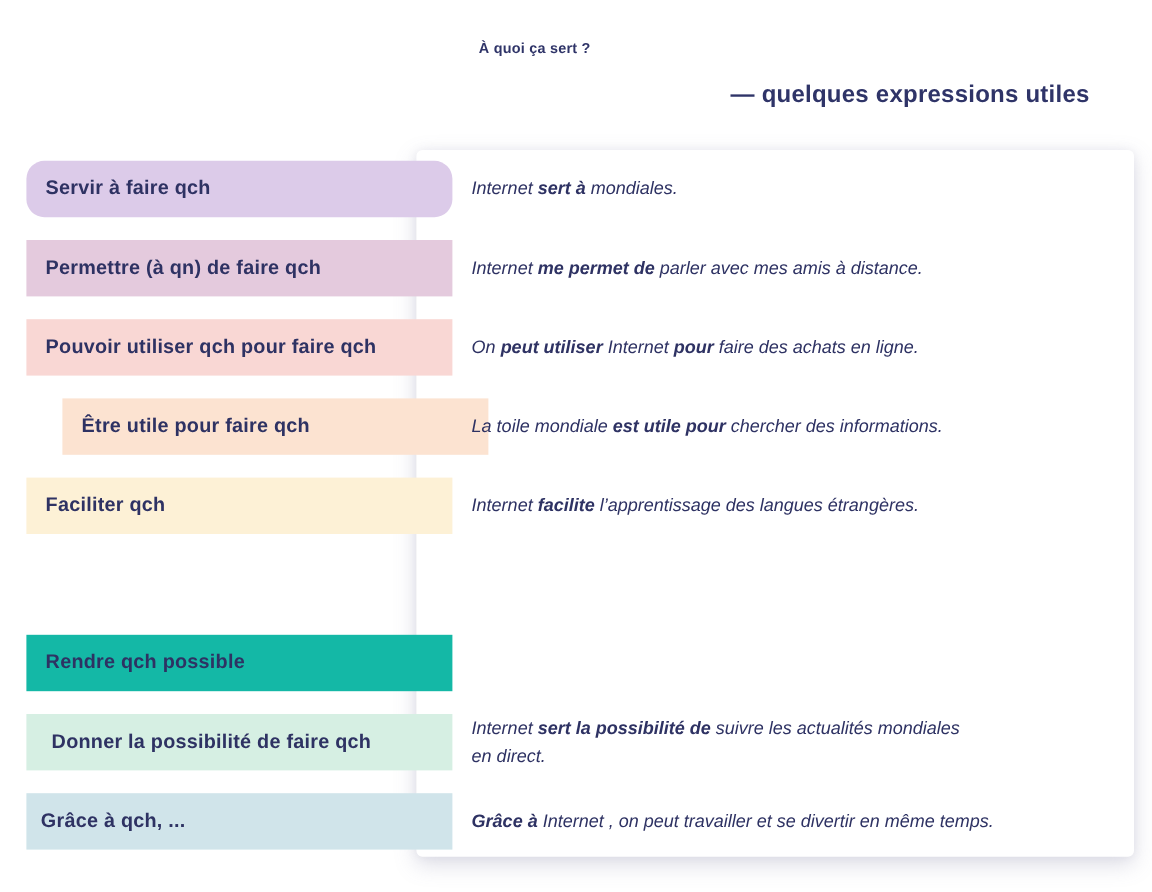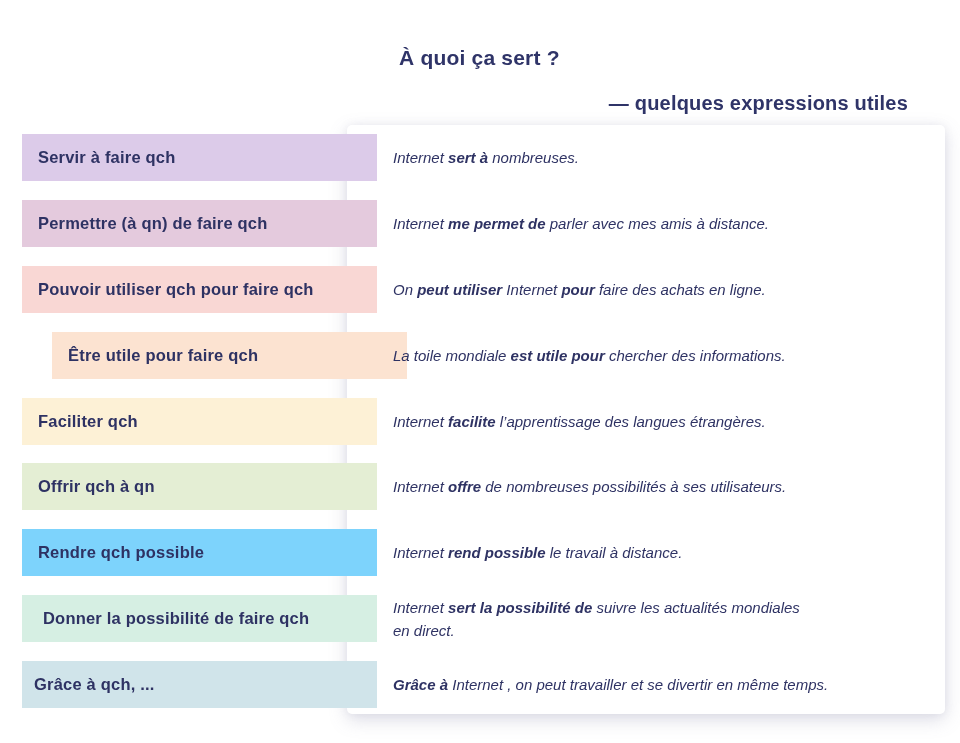--- a/index.html
+++ b/index.html
@@ -12,32 +12,31 @@
   html,body{width:960px;height:743px;}
   body{
     position:relative;
     background:var(--page-bg);
     font-family:"Liberation Sans","DejaVu Sans",sans-serif;
     color:var(--text-color);
     overflow:hidden;
   }
   .page-title{
     position:absolute;
-    left:399px;top:46px;
-    font-size:21px;font-weight:700;
+    left:399px;top:33px;
+    font-size:12px;font-weight:700;
     color:var(--title-color);
     letter-spacing:.2px;
   }
   .page-subtitle{
     position:absolute;
     right:52px;top:68px;
     font-size:20px;font-weight:700;
     color:var(--title-color);
     letter-spacing:.2px;
-    margin-top:24px;
   }
   .content-card{
     position:absolute;
     left:347px;top:125px;
     width:598px;height:589px;
     background:var(--card-bg);
     border-radius:5px;
     box-shadow:0 6px 18px rgba(125,125,160,.25),0 0 8px rgba(125,125,160,.10);
   }
   .rows{position:absolute;left:0;top:0;width:960px;height:743px;}
@@ -74,25 +73,25 @@
 </head>
 <body>
 
 <div class="page-title">À quoi ça sert ?</div>
 <div class="page-subtitle">— quelques expressions utiles</div>
 
 <div class="content-card"></div>
 
 <div class="rows" id="rows">
   <div class="row" style="top: 134px;">
-    <div class="label-box" style="background: rgb(220, 203, 233);">
+    <div class="label-box" style="background: rgb(220, 203, 233); border-radius: 15px;">
       <span class="label-text">Servir à faire qch</span>
     </div>
     <div class="example">
-      <span class="example-text"><span class="seg">Internet </span><span class="seg bold">sert à</span><span class="seg"> nombreuses.</span></span>
+      <span class="example-text"><span class="seg">Internet </span><span class="seg bold">sert à</span><span class="seg"> mondiales.</span></span>
     </div>
   </div>
 
   <div class="row" style="top: 199.875px;">
     <div class="label-box" style="background: rgb(228, 202, 221);">
       <span class="label-text">Permettre (à qn) de faire qch</span>
     </div>
     <div class="example">
       <span class="example-text"><span class="seg">Internet </span><span class="seg bold">me permet de</span><span class="seg"> parler avec mes amis à distance.</span></span>
     </div>
@@ -118,35 +117,24 @@
 
   <div class="row" style="top: 397.5px;">
     <div class="label-box" style="background: rgb(253, 241, 214);">
       <span class="label-text">Faciliter qch</span>
     </div>
     <div class="example">
       <span class="example-text"><span class="seg">Internet </span><span class="seg bold">facilite</span><span class="seg"> l’apprentissage des langues étrangères.</span></span>
     </div>
   </div>
 
-  <div class="row" style="top: 463.375px;">
-    <div class="label-box" style="background: rgb(228, 238, 212);">
-      <span class="label-text">Offrir qch à qn</span>
-    </div>
-    <div class="example">
-      <span class="example-text"><span class="seg">Internet </span><span class="seg bold">offre</span><span class="seg"> de nombreuses possibilités à ses utilisateurs.</span></span>
-    </div>
-  </div>
 
   <div class="row" style="top: 529.25px;">
-    <div class="label-box" style="background: #7dd3fc;">
+    <div class="label-box" style="background: #14b8a6;">
       <span class="label-text">Rendre qch possible</span>
-    </div>
-    <div class="example">
-      <span class="example-text"><span class="seg">Internet </span><span class="seg bold">rend possible</span><span class="seg"> le travail à distance.</span></span>
     </div>
   </div>
 
   <div class="row" style="top: 595.125px;">
     <div class="label-box" style="background: rgb(214, 239, 227); padding-left: 21px;">
       <span class="label-text">Donner la possibilité de faire qch</span>
     </div>
     <div class="example">
       <span class="example-text"><span class="seg">Internet </span><span class="seg bold">sert la possibilité de</span><span class="seg"> suivre les actualités mondiales</span><br><span class="seg">en direct.</span></span>
     </div>

